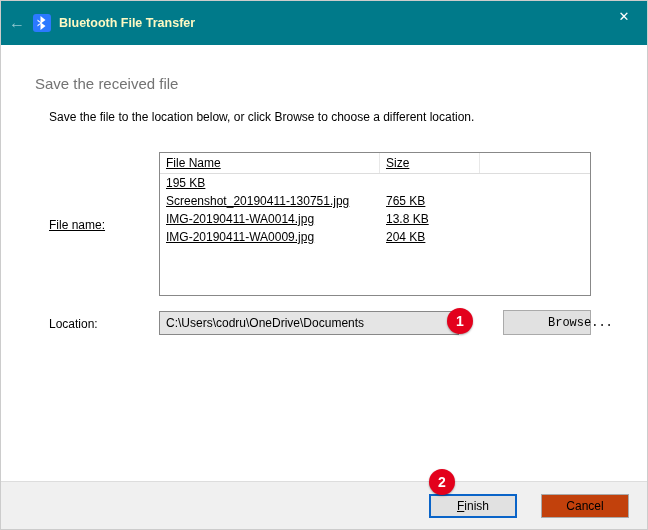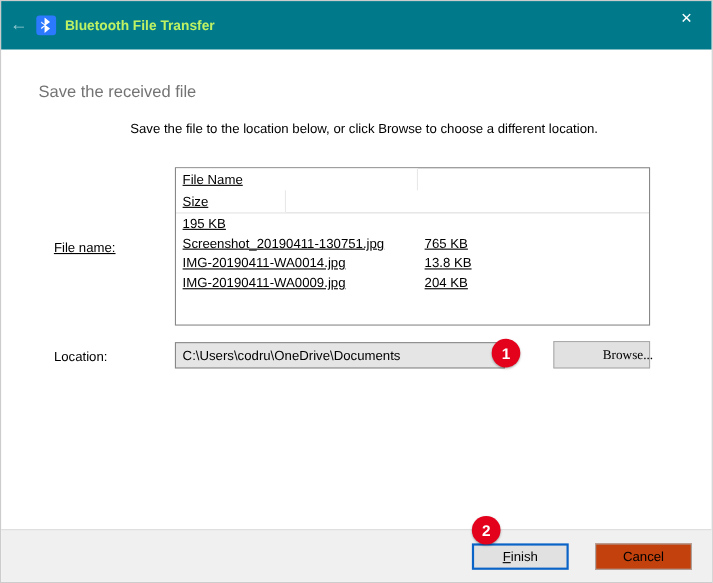--- a/index.html
+++ b/index.html
@@ -34,21 +34,21 @@
     background: #2b79ff;
     border-radius: 3px;
     display: flex;
     align-items: center;
     justify-content: center;
     margin-right: 8px;
   }
   .titlebar .title {
     font-size: 12.5px;
     font-weight: 600;
-    color: #bef264;
+    color: #fef9c3;
   }
   .titlebar .close {
     position: absolute;
     right: 0;
     top: 0;
     width: 46px;
     height: 30px;
     display: flex;
     align-items: center;
     justify-content: center;
@@ -60,21 +60,20 @@
   }
   .heading {
     color: #737373;
     font-size: 15px;
     font-weight: 400;
     margin: 6px 0 18px 0;
   }
   .instruction {
     font-size: 12px;
     margin: 0 0 28px 14px;
-    text-align: center;
   }
   .row {
     display: flex;
     align-items: center;
     margin-left: 14px;
     margin-bottom: 14px;
     text-decoration: underline;
   }
   .row-label {
     width: 110px;
@@ -86,21 +85,20 @@
     border: 1px solid #888;
     width: 432px;
     height: 144px;
     background: #fff;
     font-size: 12px;
     overflow: hidden;
   }
   .file-head {
     display: flex;
     border-bottom: 1px solid #ddd;
-    flex-direction: column;
   }
   .file-head .col {
     padding: 3px 6px;
     font-size: 12px;
     border-right: 1px solid #e8e8e8;
     background: #fff;
   }
   .col-name { width: 220px; }
   .col-size { width: 100px; }
   .file-rows .frow {
@@ -126,21 +124,21 @@
     padding: 2px 6px;
     font-size: 12px;
     font-family: inherit;
     background: #e5e5e5;
   }
   .browse-btn {
     width: 88px;
     height: 25px;
     margin-left: 44px;
     font-size: 12px;
-    font-family: Liberation Serif, serif;
+    font-family: Liberation Mono, monospace;
     border: 1px solid #aaa;
     background: #e1e1e1;
     padding-left: 44px;
   }
   .marker {
     width: 26px; height: 26px;
     border-radius: 50%;
     background: #e3011c;
     color: #fff;
     font-weight: 700;

